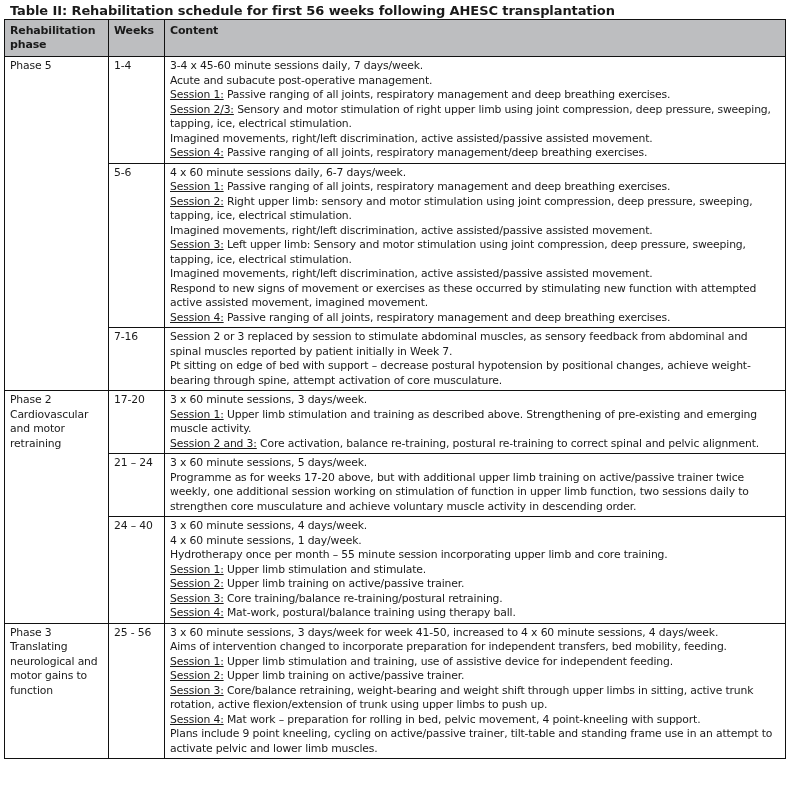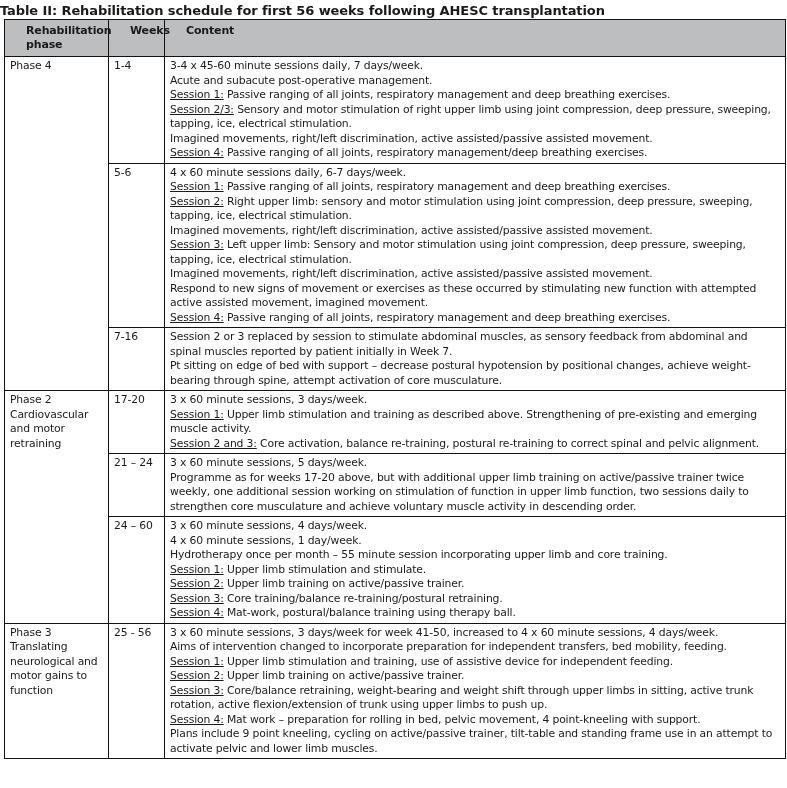--- a/index.html
+++ b/index.html
@@ -5,21 +5,21 @@
   html, body { margin: 0; padding: 0; background: #ffffff; }
   body {
     width: 787px; height: 788px; overflow: hidden;
     font-family: "DejaVu Sans", "Liberation Sans", sans-serif;
     color: #1a1a1a;
   }
   .caption {
     font-weight: bold;
     font-size: 13px;
     line-height: 15px;
-    padding: 3px 0 0 0;
+    padding: 3px 0 0 10px;
     height: 16px;
     letter-spacing: -0.1px;
   }
   table {
     border-collapse: collapse;
     width: 782px;
     margin-left: 4px;
     table-layout: fixed;
     font-size: 10.8px;
     line-height: 14.5px;
@@ -32,21 +32,21 @@
     border: 1.3px solid #111;
     vertical-align: top;
     text-align: left;
     padding: 2px 5px 2px 5px;
   }
   thead th {
     background: #bdbec0;
     font-weight: bold;
     font-size: 11px;
     line-height: 14px;
-    padding: 4px 5px 4px 21px;
+    padding: 4px 5px 4px 5px;
     margin-top: 44px;
   }
   .line { display: block; white-space: pre-wrap; }
   .sess { text-decoration: underline; }
   .phase-line { display: block; }
 </style>
 </head>
 <body>
 
 <div class="caption">Table II: Rehabilitation schedule for first 56 weeks following AHESC transplantation</div>
@@ -61,21 +61,21 @@
     <tr>
       <th>Rehabilitation phase</th>
       <th>Weeks</th>
       <th>Content</th>
     </tr>
   </thead>
   <tbody id="tbody">
 
     <tr>
       <td rowspan="3">
-          <span class="phase-line">Phase 4</span>
+          <span class="phase-line">Phase 5</span>
         </td>
       <td>1-4</td>
       <td>
           <span class="line"><span>3-4 x 45-60 minute sessions daily, 7 days/week.</span></span>
           <span class="line"><span>Acute and subacute post-operative management.</span></span>
           <span class="line"><span class="sess">Session 1:</span><span> Passive ranging of all joints, respiratory management and deep breathing exercises.</span></span>
           <span class="line"><span class="sess">Session 2/3:</span><span> Sensory and motor stimulation of right upper limb using joint compression, deep pressure, sweeping, tapping, ice, electrical stimulation.</span></span>
           <span class="line"><span>Imagined movements, right/left discrimination, active assisted/passive assisted movement.</span></span>
           <span class="line"><span class="sess">Session 4:</span><span> Passive ranging of all joints, respiratory management/deep breathing exercises.</span></span>
         </td>
@@ -114,21 +114,21 @@
         </td>
     </tr>
     <tr>
       <td>21 – 24</td>
       <td>
           <span class="line"><span>3 x 60 minute sessions, 5 days/week.</span></span>
           <span class="line"><span>Programme as for weeks 17-20 above, but with additional upper limb training on active/passive trainer twice weekly, one additional session working on stimulation of function in upper limb function, two sessions daily to strengthen core musculature and achieve voluntary muscle activity in descending order.</span></span>
         </td>
     </tr>
     <tr>
-      <td>24 – 60</td>
+      <td>24 – 40</td>
       <td>
           <span class="line"><span>3 x 60 minute sessions, 4 days/week.</span></span>
           <span class="line"><span>4 x 60 minute sessions, 1 day/week.</span></span>
           <span class="line"><span>Hydrotherapy once per month – 55 minute session incorporating upper limb and core training.</span></span>
           <span class="line"><span class="sess">Session 1:</span><span> Upper limb stimulation and stimulate.</span></span>
           <span class="line"><span class="sess">Session 2:</span><span> Upper limb training on active/passive trainer.</span></span>
           <span class="line"><span class="sess">Session 3:</span><span> Core training/balance re-training/postural retraining.</span></span>
           <span class="line"><span class="sess">Session 4:</span><span> Mat-work, postural/balance training using therapy ball.</span></span>
         </td>
     </tr>

